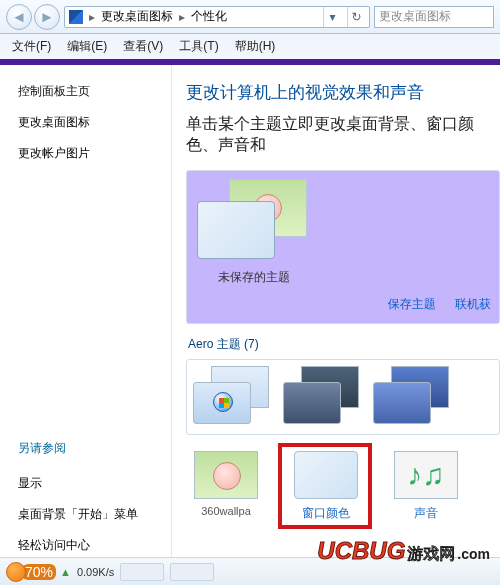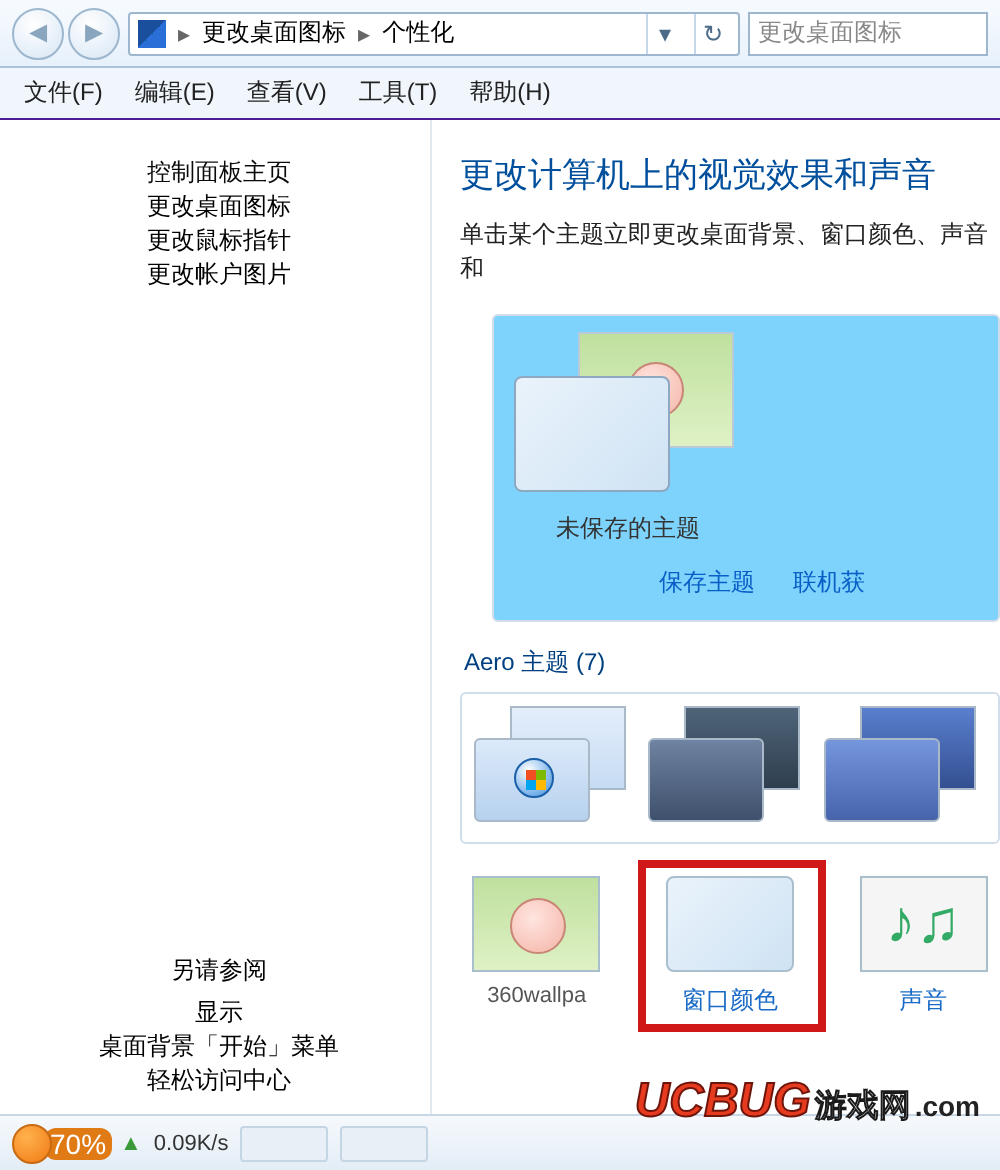--- a/index.html
+++ b/index.html
@@ -64,73 +64,71 @@
       padding: 0 4px;
       color: #888;
       display: flex; align-items: center;
     }
     
     .menu-bar {
       display: flex;
       gap: 16px;
       padding: 4px 12px;
       background: #f0f6fc;
-      border-bottom: 1px solid #4c1d95;
+      border-bottom: 6px solid #4c1d95;
     }
     .menu-bar span { color: #222; }
     
     .body {
       display: flex;
       height: calc(100% - 34px - 24px - 28px);
     }
     .sidebar {
-      width: 216px;
+      width: 172px;
       padding: 18px 14px 10px 18px;
       display: flex;
       flex-direction: column;
-      gap: 0;
+      gap: 14px;
       border-right: 1px solid #e1e9f1;
-      align-items: center;
     }
     .sidebar a {
       color: #000000;
       text-decoration: none;
     }
     .sidebar .strong { color: #0a0a0a; }
     .sidebar-sep { flex: 1; }
     .sidebar .see-also {
-      color: #000000; margin-bottom: 4px;
+      color: #0369a1; margin-bottom: 4px;
     }
     .main {
       flex: 1;
       padding: 16px 0 0 14px;
       overflow: hidden;
     }
     .main h1 {
       font-size: 17px;
       font-weight: normal;
       color: #004f9d;
       margin-bottom: 10px;
     }
     .main .sub {
-      font-size: 12px;
+      font-size: 16px;
       color: #222;
       margin-bottom: 14px;
     }
     .section-title {
       color: #003f80;
       margin: 6px 2px 6px 2px;
     }
     .theme-group {
       border: 1px solid #d1ddea;
       border-radius: 3px;
-      background: #7dd3fc;
+      background: #c4b5fd;
       padding: 8px 8px 10px 8px;
       margin-right: 0;
-      margin-left: 16px;
     }
     .theme-thumb {
       width: 118px;
       position: relative;
     }
     .wall-back {
       position: absolute;
       left: 34px; top: 0;
       width: 78px; height: 58px;
       border: 1px solid #b9c9d8;
@@ -151,23 +149,22 @@
       border: 1px solid #8ea8c1;
       background: linear-gradient(135deg,#eaf3fb,#cfe3f4);
       border-radius: 4px;
     }
     .theme-caption {
       text-align: center;
       margin-top: 32px;
       color: #333;
     }
     .theme-actions {
-      text-align: center;
+      text-align: right;
       margin-top: 10px;
-      font-family: Liberation Serif, serif;
     }
     .theme-actions a { color:#0a5fc7; margin-left: 16px; text-decoration:none; }
     
     .aero-row {
       display: flex;
       gap: 6px;
       margin-top: 6px;
       border: 1px solid #d1ddea;
       padding: 6px;
       border-radius: 3px;
@@ -293,21 +290,20 @@
   <span>查看(V)</span>
   <span>工具(T)</span>
   <span>帮助(H)</span>
 </div>
 
 <div class="body">
 
   <div class="sidebar">
     <a href="#" class="strong">控制面板主页</a>
     <a href="#">更改桌面图标</a>
-    <a href="#">更改鼠标指针</a>
     <a href="#">更改帐户图片</a>
     <div class="sidebar-sep"></div>
     <div class="see-also">另请参阅</div>
     <a href="#">显示</a>
     <a href="#">桌面背景「开始」菜单</a>
     <a href="#">轻松访问中心</a>
   </div>
 
   <div class="main">
     <h1>更改计算机上的视觉效果和声音</h1>

